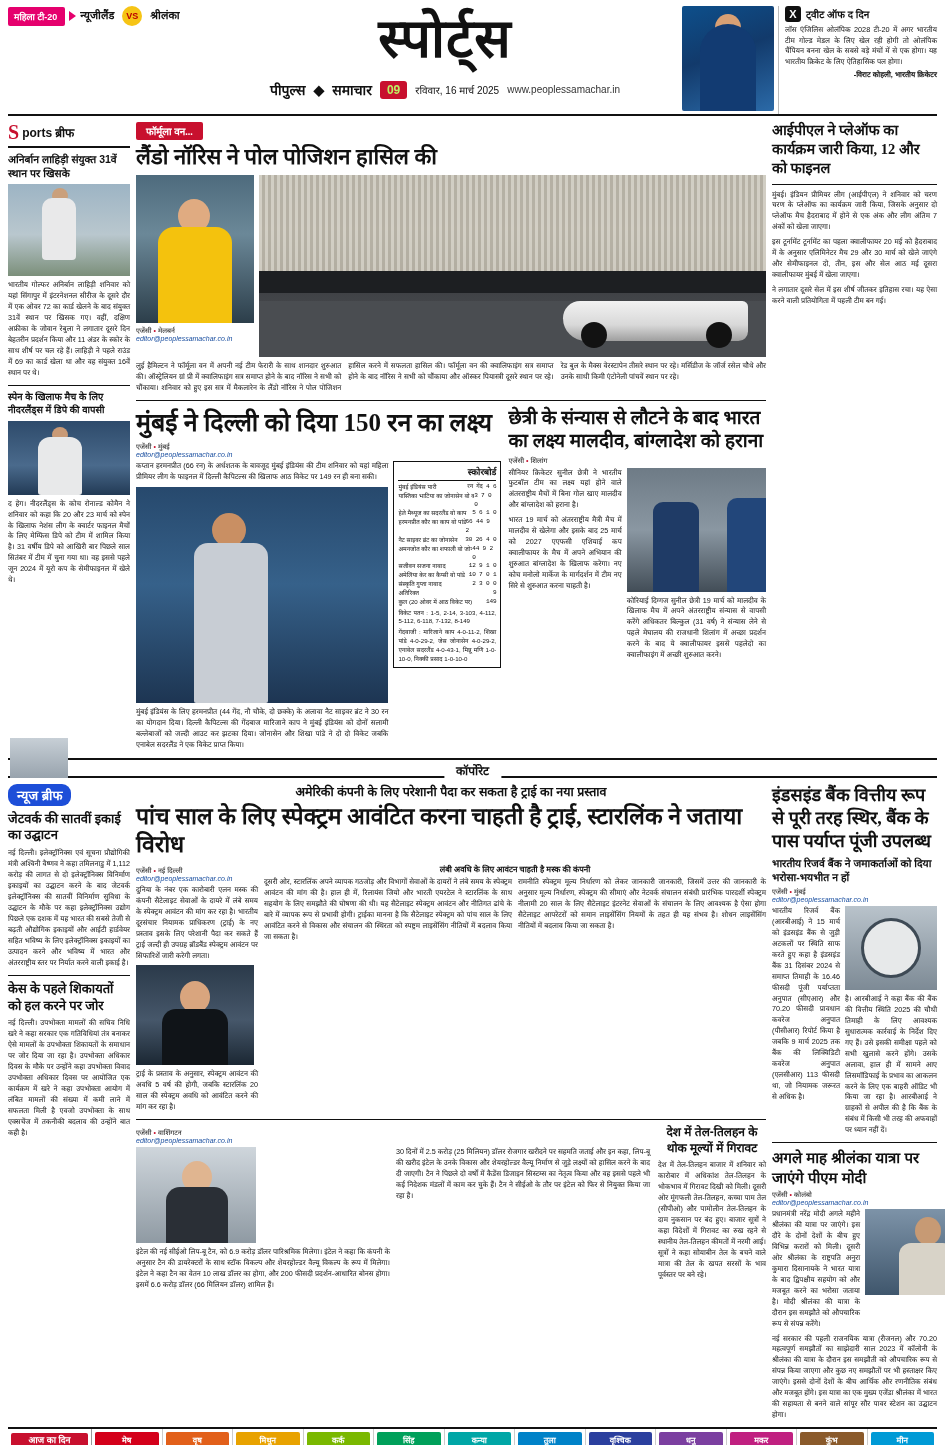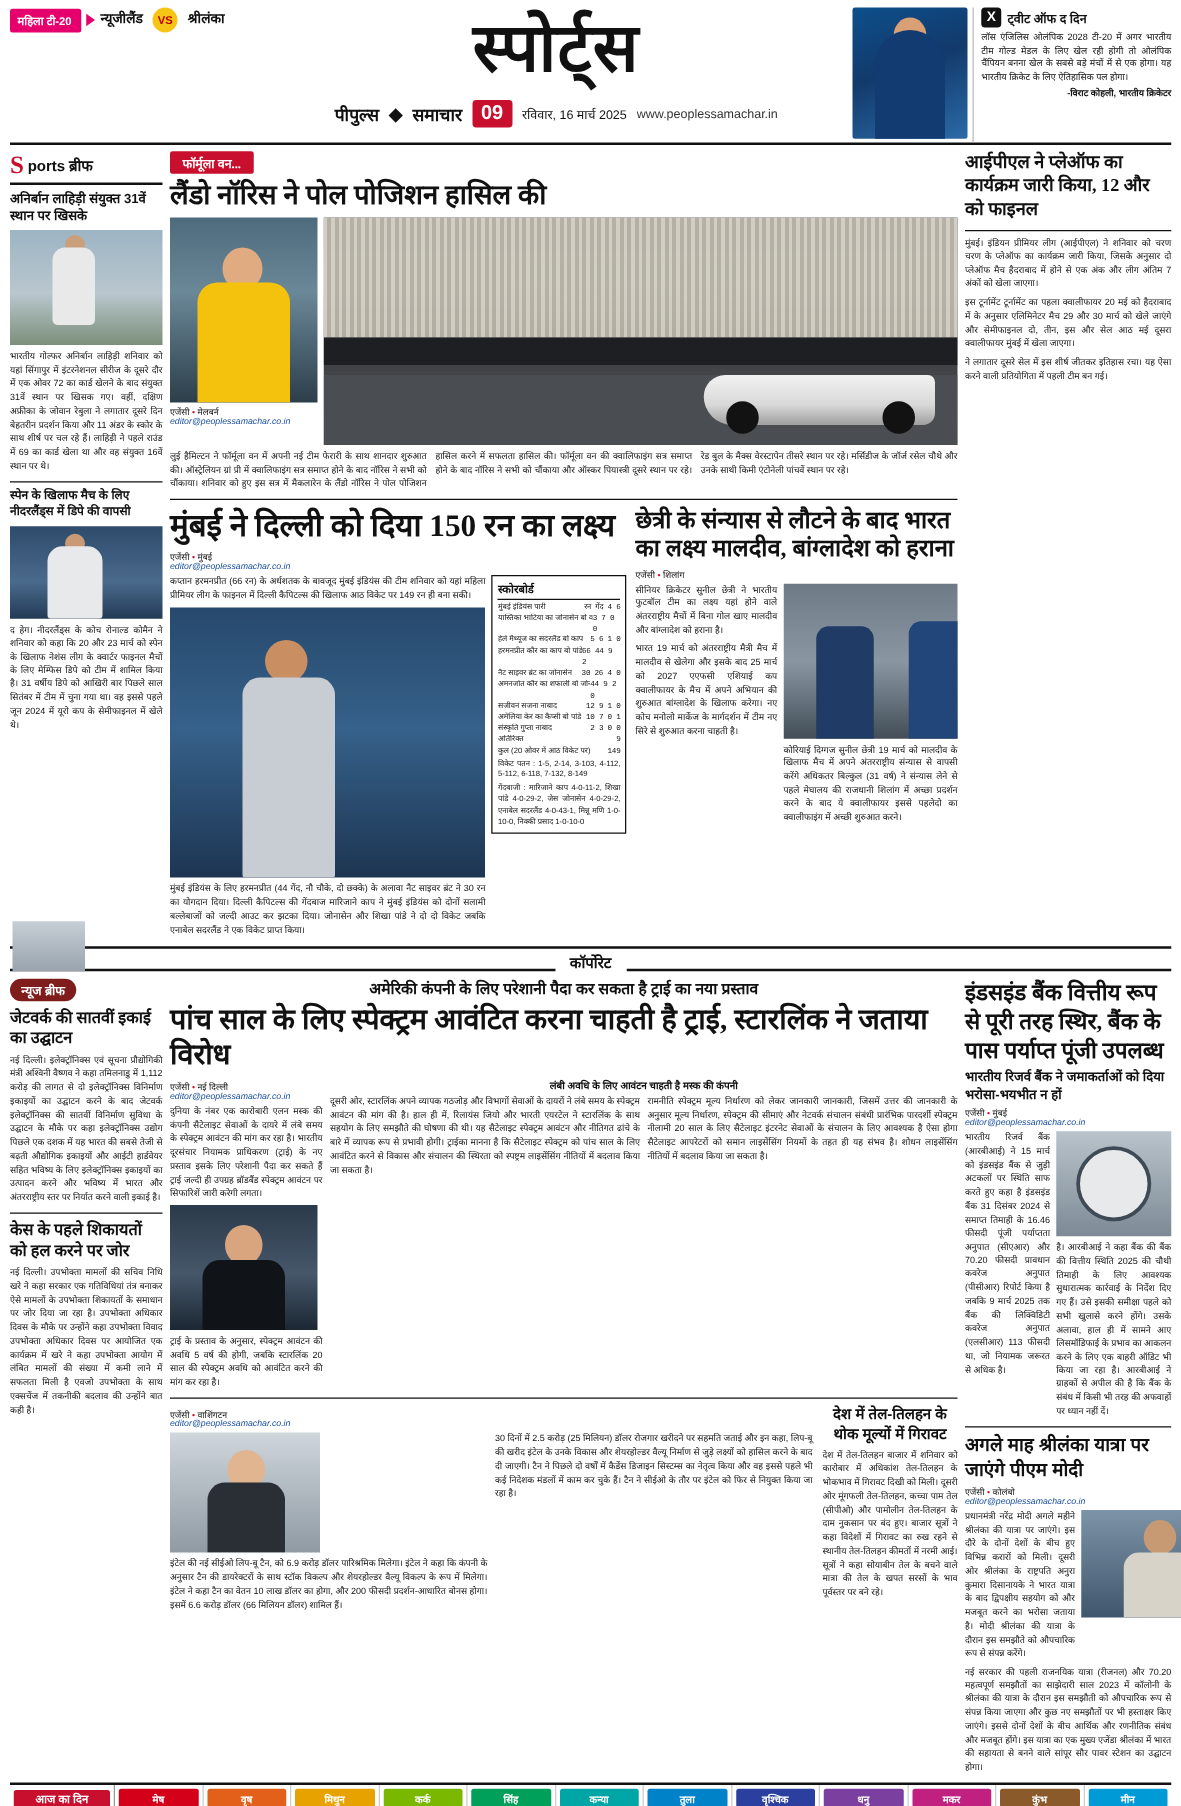--- a/index.html
+++ b/index.html
@@ -29,21 +29,21 @@
   .tv-box { width:44px; height:32px; border:2px solid #111; border-radius:4px; position:relative; }
   .tv-box:after { content:""; position:absolute; left:5px; top:5px; right:12px; bottom:5px; border:1px solid #111; }
   .tv-box:before { content:""; position:absolute; right:4px; top:7px; width:3px; height:3px; background:#111; box-shadow:0 7px 0 #111; }
   .tv-txt { font-size:9px; line-height:1.5; }
   .tv-txt .hd { border-bottom:1px solid #111; display:inline-block; padding-bottom:1px; margin-bottom:2px; font-weight:bold;}
   .tv-red { color:#c00; font-weight:bold; }
 
   .mh-title { font-size:54px; font-weight:bold; letter-spacing:1px; line-height:1; margin-top:6px; font-family:"Liberation Serif", serif; }
   .mh-sub { display:flex; align-items:center; justify-content:center; gap:8px; margin-top:14px; font-size:11px; }
   .brandmark { font-weight:bold; font-size:14px; }
-  .pgno { background:#c8102e; color:#ffffff; font-weight:bold; font-size:16px; padding:2px 7px; border-radius:3px; }
+  .pgno { background:#c8102e; color:#bef264; font-weight:bold; font-size:12px; padding:2px 7px; border-radius:3px; }
   .mh-sub .date { font-size:10px; }
   .mh-sub .url { font-size:10px; color:#333; }
 
   .kohli-photo { width:92px; height:105px; background:linear-gradient(160deg,#0d4f8b 0%, #123a6b 45%, #2b6aa8 100%); position:relative; overflow:hidden; border-radius:2px; }
   .kohli-photo:after { content:""; position:absolute; left:18px; top:18px; width:56px; height:88px; border-radius:28px 28px 0 0; background:#123b72; }
   .kohli-photo:before { content:""; position:absolute; left:33px; top:8px; width:26px; height:28px; border-radius:50%; background:#d8a074; }
   .quote-box { flex:1; border-left:1px solid #bbb; padding-left:6px; }
   .quote-head { display:flex; align-items:center; gap:5px; }
   .x-logo { width:16px;height:16px;background:#111;color:#fff;font-size:11px;font-weight:bold;display:flex;align-items:center;justify-content:center;border-radius:3px; }
   .quote-head .lbl { font-size:10px; font-weight:bold; }
@@ -96,41 +96,41 @@
   .ph-norris:after{content:"";position:absolute;left:22px;top:52px;width:74px;height:96px;background:#f4c20d;border-radius:16px 16px 0 0;}
   .ph-norris:before{content:"";position:absolute;left:42px;top:24px;width:32px;height:34px;border-radius:50%;background:#e0ab81;}
   .three-col { column-count:3; column-gap:7px; }
 
   
   .hl-mumbai { font-size:25px; font-weight:bold; line-height:1.15; font-family:"Liberation Serif",serif; margin:3px 0 4px; }
   .ph-batter { height:216px; background:linear-gradient(180deg,#27496d 0%,#36618a 45%,#1d3552 100%); position:relative; overflow:hidden; }
   .ph-batter:after{content:"";position:absolute;left:58px;top:56px;width:74px;height:160px;background:#c8cdd4;border-radius:14px 14px 2px 2px;}
   .ph-batter:before{content:"";position:absolute;left:76px;top:26px;width:34px;height:34px;border-radius:50%;background:#c98f63;}
   .scorebox { border:1px solid #111; padding:3px 4px; }
-  .score-title { text-align:left; font-size:9px; font-weight:bold; border-bottom:1px solid #111; padding-bottom:2px; margin-bottom:2px; }
+  .score-title { text-align:right; font-size:9px; font-weight:bold; border-bottom:1px solid #111; padding-bottom:2px; margin-bottom:2px; }
   .score-line { font-size:6.1px; line-height:1.45; display:flex; justify-content:space-between; }
   .score-line .nm { white-space:nowrap; overflow:hidden; }
   .score-line .fg { font-family:"Liberation Mono", monospace; letter-spacing:-0.2px; }
   .score-sub { font-size:6.1px; line-height:1.45; text-align:justify; margin-top:2px; }
 
   
   .hl-chhetri { font-size:19px; font-weight:bold; line-height:1.22; font-family:"Liberation Serif",serif; }
   .ph-gym { height:124px; background:linear-gradient(180deg,#6e7b86 0%,#8a97a2 50%,#424d57 100%); position:relative; overflow:hidden; }
   .ph-gym:after{content:"";position:absolute;left:26px;top:34px;width:46px;height:90px;background:#1f3b66;border-radius:10px 10px 0 0;}
   .ph-gym:before{content:"";position:absolute;left:100px;top:30px;width:48px;height:94px;background:#22467a;border-radius:10px 10px 0 0;}
 
   
   .hl-ipl { font-size:14.5px; font-weight:bold; line-height:1.3; font-family:"Liberation Serif",serif; }
 
   
   .corp-band { border-top:2px solid #111; border-bottom:2px solid #111; margin:7px 0 6px; height:20px; position:relative; }
   .corp-lbl { position:absolute; left:50%; transform:translateX(-50%); top:2px; background:#fff; padding:0 12px; font-size:12px; font-weight:bold; }
   .bldg { position:absolute; left:2px; top:-22px; width:58px; height:40px; background:linear-gradient(180deg,#c7cfd6,#98a3ad); }
 
-  .newsbrief-tag { background:#7f1d1d; color:#fff; font-size:10px; font-weight:bold; padding:2px 9px; border-radius:9px; display:inline-block; }
+  .newsbrief-tag { background:#1d4ed8; color:#fff; font-size:13px; font-weight:bold; padding:2px 9px; border-radius:9px; display:inline-block; }
   .nb-title { font-size:13px; font-weight:bold; line-height:1.3; margin:5px 0 4px; font-family:"Liberation Serif",serif; }
 
   .hl-trai-top { font-size:12.5px; font-weight:bold; text-align:center; line-height:1.3; }
   .hl-trai { font-size:23px; font-weight:bold; line-height:1.22; font-family:"Liberation Serif",serif; margin-top:3px; }
   .ph-musk { width:118px; height:100px; background:linear-gradient(180deg,#2b3a4a 0%,#46576a 55%,#1b2733 100%); position:relative; overflow:hidden; }
   .ph-musk:after{content:"";position:absolute;left:26px;top:44px;width:66px;height:56px;background:#101418;border-radius:14px 14px 0 0;}
   .ph-musk:before{content:"";position:absolute;left:44px;top:16px;width:30px;height:32px;border-radius:50%;background:#d9a57e;}
   .sub-ital { font-size:8px; font-weight:bold; text-align:center; margin-bottom:3px; }
 
   .hl-indusind { font-size:18px; font-weight:bold; line-height:1.28; font-family:"Liberation Serif",serif; }

